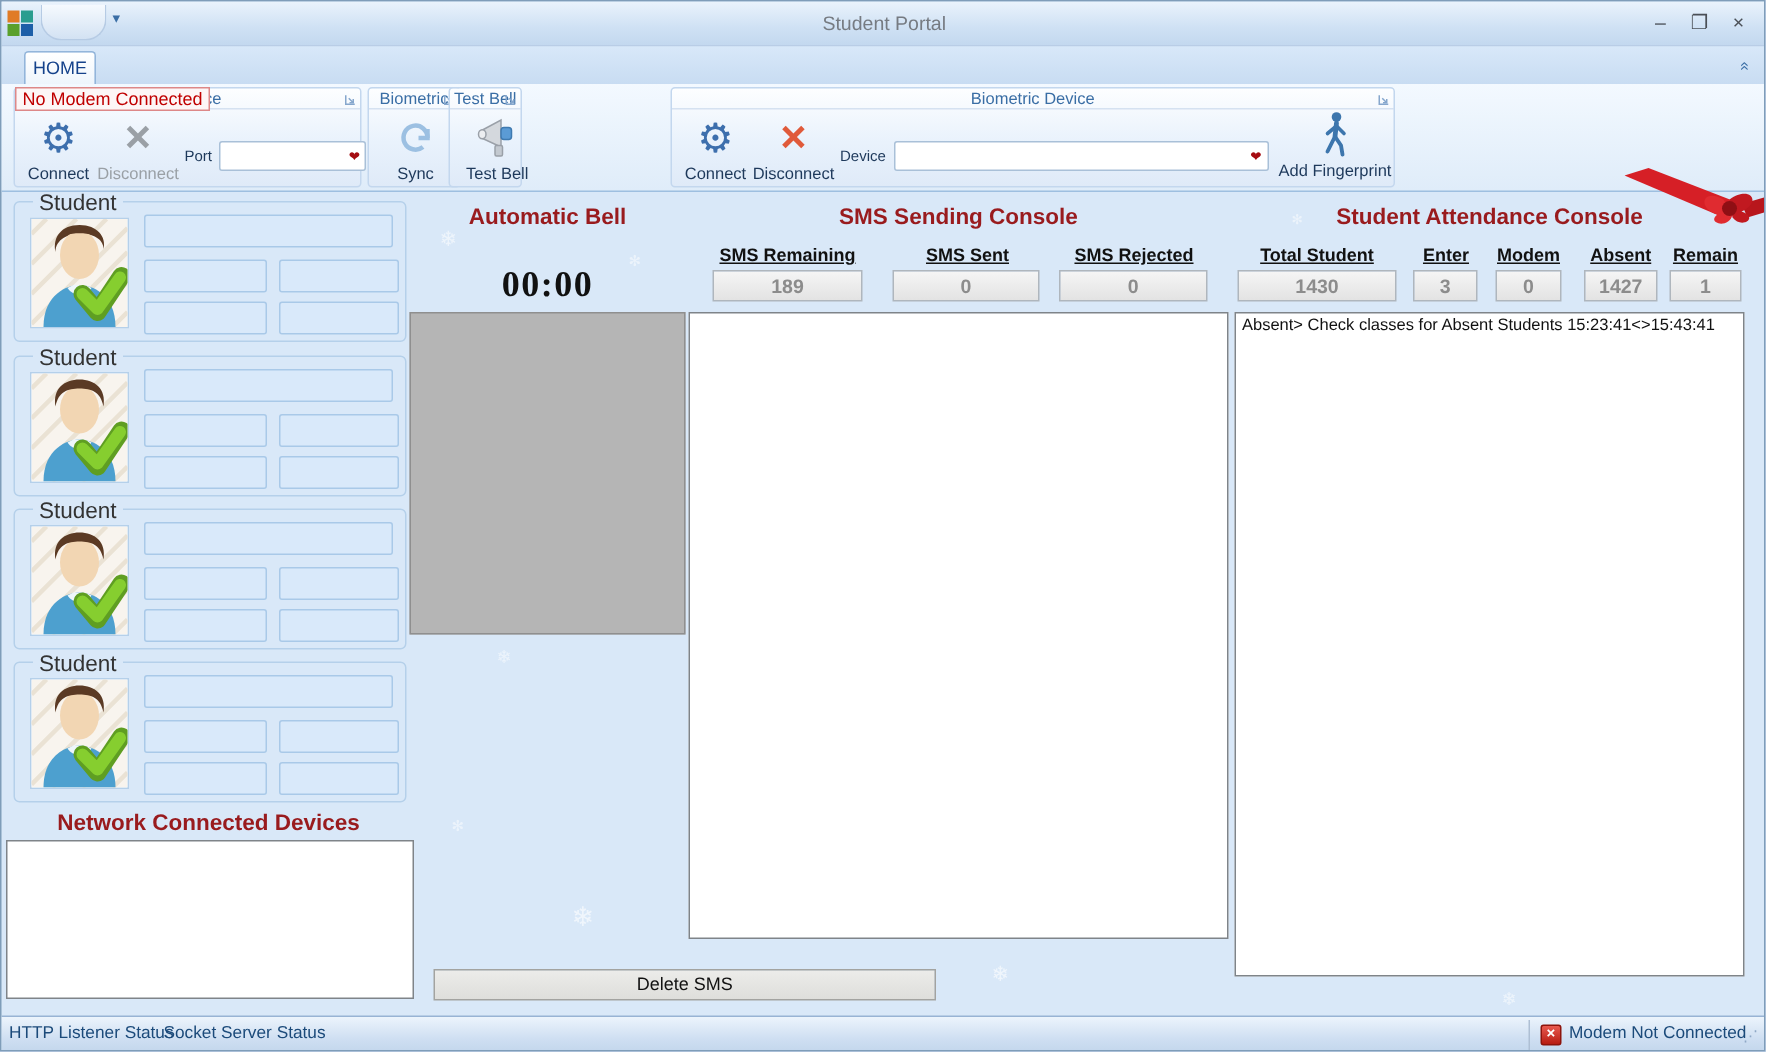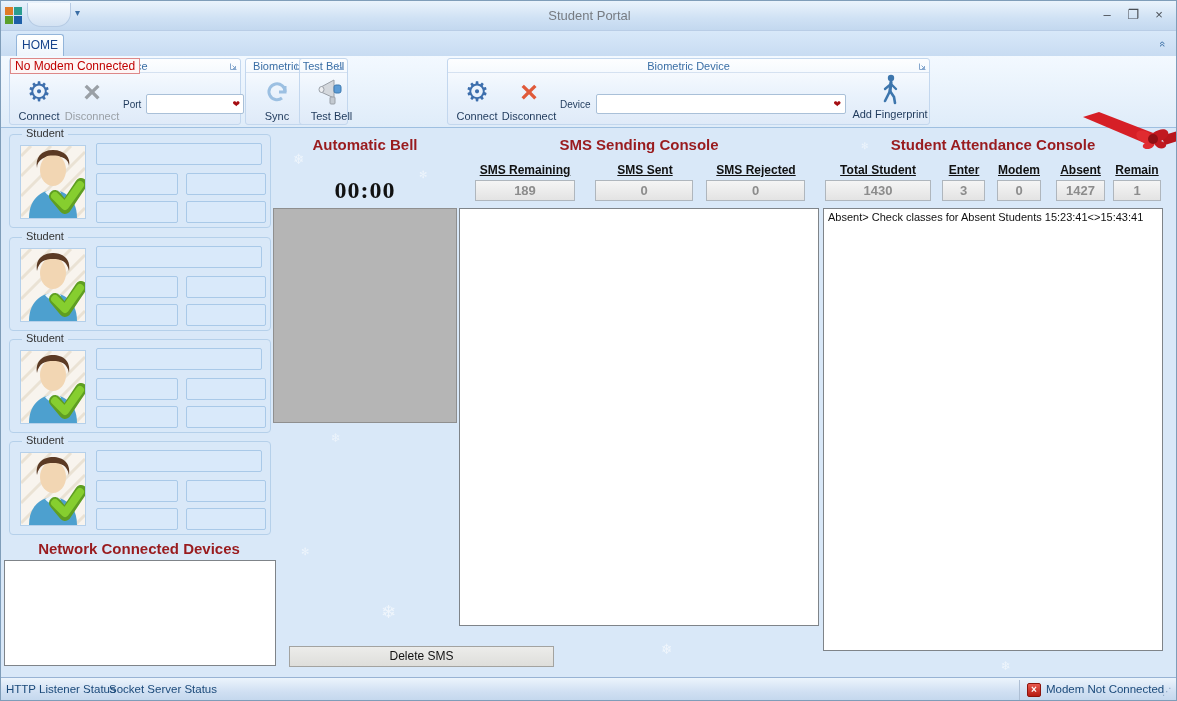--- a/index.html
+++ b/index.html
@@ -60,21 +60,21 @@
   .modem-overlay{position:absolute;left:0;top:-1px;height:16px;background:#fdf6f6;
     border:1px solid #d88;color:#c00000;font-size:12px;padding:0 4px;line-height:14px;
     white-space:nowrap;z-index:3;}
 
   
   .redhead{font-weight:bold;color:#991b1e;font-size:15px;text-align:center;}
 
   
   .scard{left:8px;width:262px;height:94px;border:1px solid #b5d0ea;border-radius:4px;z-index:2;}
   .scard .stitle{position:absolute;left:12px;top:-8px;background:#d9e8f8;
-    padding:0 4px;font-size:11px;color:#333;}
+    padding:0 4px;font-size:15px;color:#333;}
   .avatar-box{position:absolute;left:10px;top:10px;width:66px;height:74px;
     background:#fff;border:1px solid #b5d0ea;}
   .sfield{position:absolute;height:22px;background:#d9e9fa;
     border:1px solid #a9c9e8;border-radius:2px;width:100%;font-size:11px;padding:2px 4px;}
   .sf-wide{left:86px;top:8px;width:166px;}
   .sf-a{left:86px;top:38px;width:82px;}
   .sf-b{left:176px;top:38px;width:80px;}
   .sf-c{left:86px;top:66px;width:82px;}
   .sf-d{left:176px;top:66px;width:80px;}
   .sfield input{width:100%;height:100%;background:transparent;border:none;outline:none;
@@ -352,21 +352,21 @@
   <div class="graybox abs" style="left:272px;top:207px;width:184px;height:215px;"></div>
 
   <div class="redhead abs" style="left:458px;top:135px;width:360px;">SMS Sending Console</div>
   <div class="statlabel abs" style="left:454px;top:162px;width:140px;">SMS Remaining</div>
   <div class="statbox abs" style="left:474px;top:179px;width:100px;">189</div>
   <div class="statlabel abs" style="left:574px;top:162px;width:140px;">SMS Sent</div>
   <div class="statbox abs" style="left:594px;top:179px;width:98px;">0</div>
   <div class="statlabel abs" style="left:685px;top:162px;width:140px;">SMS Rejected</div>
   <div class="statbox abs" style="left:705px;top:179px;width:99px;">0</div>
   <div class="whitebox abs" style="left:458px;top:207px;width:360px;height:418px;"></div>
-  <div class="delete-btn abs" style="left:288px;top:645px;width:265px;">Delete SMS</div>
+  <div class="delete-btn abs" style="left:288px;top:645px;width:335px;">Delete SMS</div>
 
   <div class="redhead abs" style="left:822px;top:135px;width:340px;">Student Attendance Console</div>
   <div class="statlabel abs" style="left:824px;top:162px;width:106px;">Total Student</div>
   <div class="statbox abs" style="left:824px;top:179px;width:106px;">1430</div>
   <div class="statlabel abs" style="left:938px;top:162px;width:50px;">Enter</div>
   <div class="statbox abs" style="left:941px;top:179px;width:43px;">3</div>
   <div class="statlabel abs" style="left:994px;top:162px;width:48px;">Modem</div>
   <div class="statbox abs" style="left:996px;top:179px;width:44px;">0</div>
   <div class="statlabel abs" style="left:1053px;top:162px;width:53px;">Absent</div>
   <div class="statbox abs" style="left:1055px;top:179px;width:49px;">1427</div>

